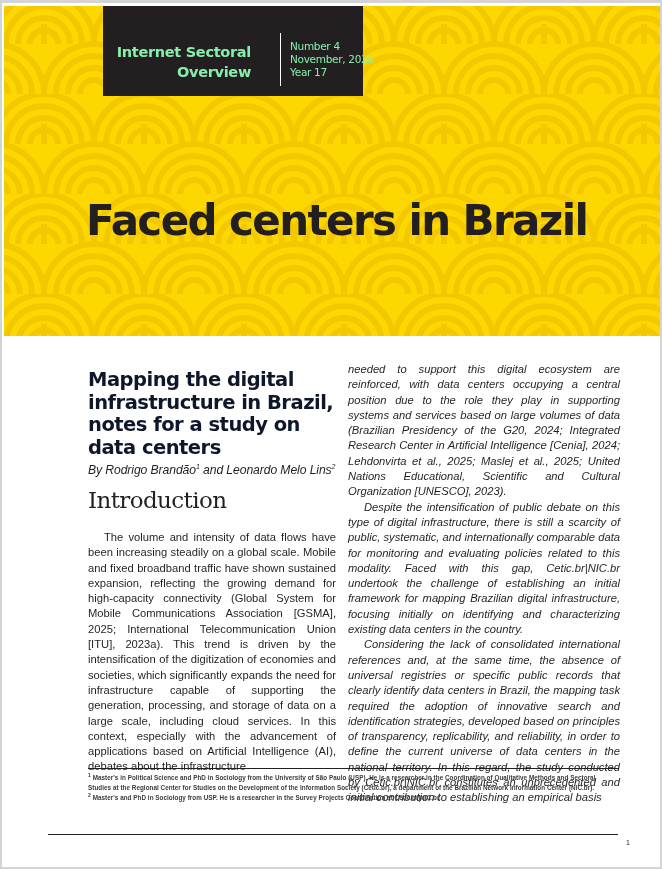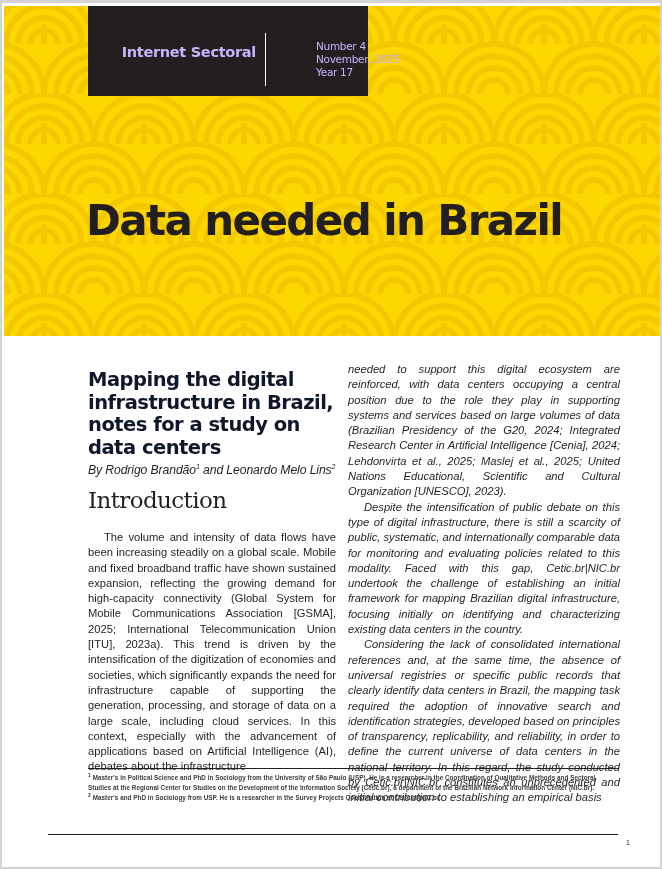--- a/index.html
+++ b/index.html
@@ -8,32 +8,32 @@
     .page {
       position: absolute; left: 0; top: 0; width: 662px; height: 869px;
       border: 2px solid #d4d4d4; border-top: 3px solid #d4d4d4; background: #fff; overflow: hidden;
     }
     .cover {
       position: absolute; left: 2px; top: 3px; width: 656px; height: 330px;
       background-color: #fdd800; overflow: hidden;
     }
     .cover svg.pattern { position: absolute; left: 0; top: 0; width: 100%; height: 100%; }
     .masthead {
-      position: absolute; left: 84px; top: 0; width: 280px; height: 90px;
-      background: #231f20; color: #c4b5fd;
+      position: absolute; left: 99px; top: 0; width: 260px; height: 90px;
+      background: #231f20; color: #86efac;
     }
     .masthead .series {
       position: absolute; right: 112px; top: 36px; text-align: right;
       font-family: "DejaVu Sans", sans-serif; font-weight: bold; font-size: 14.5px; line-height: 20px;
       letter-spacing: -0.3px; white-space: nowrap;
     }
     .masthead .divider { position: absolute; left: 177px; top: 27px; width: 1px; height: 53px; background: #fff; }
     .masthead .issue {
       position: absolute; left: 187px; top: 34px; font-family: "DejaVu Sans", sans-serif;
-      font-size: 10.5px; line-height: 13px; letter-spacing: -0.3px; white-space: nowrap; margin-left: 41px;
+      font-size: 10.5px; line-height: 13px; letter-spacing: -0.3px; white-space: nowrap;
     }
     .cover-title {
       position: absolute; left: 82px; top: 190px; font-family: "DejaVu Sans", sans-serif;
       font-weight: bold; font-size: 42px; letter-spacing: -1.6px; color: #231f20; white-space: nowrap;
     }
     .col { position: absolute; font-size: 11.2px; line-height: 15.3px; color: #231f20; }
     .col-left { left: 86px; top: 366px; width: 248px; }
     .col-right { left: 346px; top: 359px; width: 272px; font-style: italic; }
     .article-title {
       font-family: "DejaVu Sans", sans-serif; font-weight: bold; font-size: 19.5px; line-height: 22.5px;
@@ -83,30 +83,31 @@
             <path d="M50 0 A50 50 0 0 1 150 0"></path>
           </g>
         </pattern>
       </defs>
       <rect x="0" y="0" width="656" height="330" fill="url(#arches)"></rect>
     </svg>
 
     <div class="masthead">
       <div class="series">
         <div>Internet Sectoral</div>
+        <div>Overview</div>
       </div>
       <div class="divider"></div>
       <div class="issue">
         <div>Number 4</div>
         <div>November, 2025</div>
         <div>Year 17</div>
       </div>
     </div>
 
-    <div class="cover-title">Data needed in Brazil</div>
+    <div class="cover-title">Faced centers in Brazil</div>
   </div>
 
   <div class="col col-left">
     <h1 class="article-title">Mapping the digital infrastructure in Brazil, notes for a study on data centers</h1>
     <div class="byline"><span>By Rodrigo Brandão</span><sup>1</sup><span> and Leonardo Melo Lins</span><sup>2</sup></div>
     <h2 class="section-heading">Introduction</h2>
     <p class="para">The volume and intensity of data flows have been increasing steadily on a global scale. Mobile and fixed broadband traffic have shown sustained expansion, reflecting the growing demand for high-capacity connectivity (Global System for Mobile Communications Association [GSMA], 2025; International Telecommunication Union [ITU], 2023a). This trend is driven by the intensification of the digitization of economies and societies, which significantly expands the need for infrastructure capable of supporting the generation, processing, and storage of data on a large scale, including cloud services. In this context, especially with the advancement of applications based on Artificial Intelligence (AI), debates about the infrastructure</p>
   </div>
 
   <div class="col col-right">

